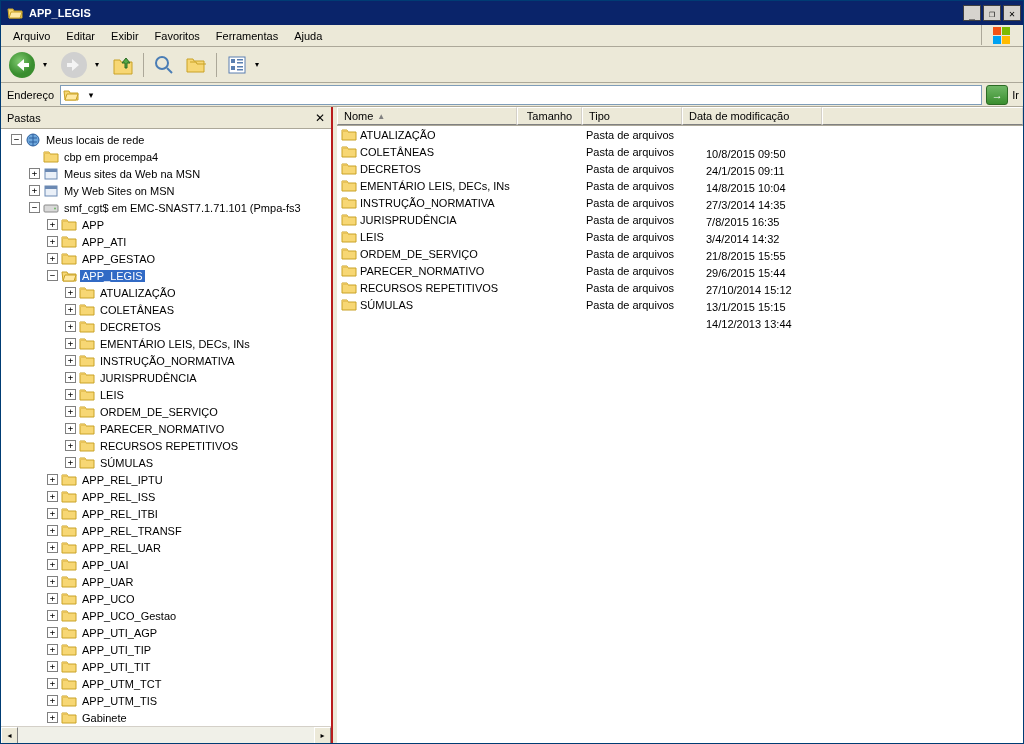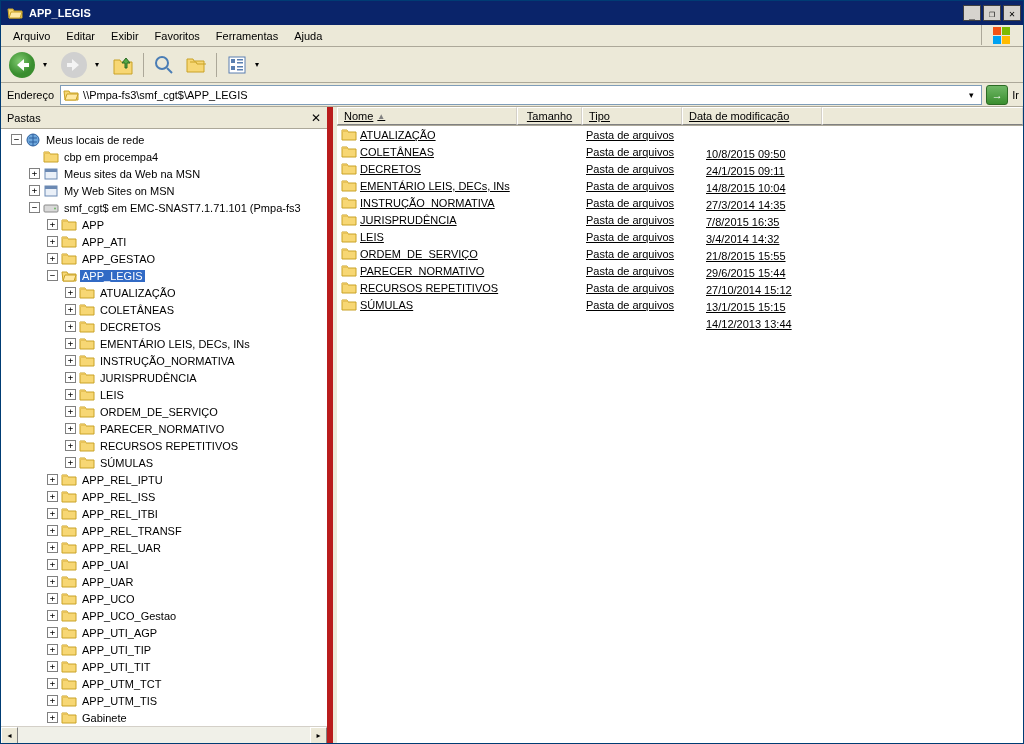--- a/index.html
+++ b/index.html
@@ -23,36 +23,36 @@
 
 .addrbar { height:24px; background:#ece9d8; border-bottom:1px solid #aca899; display:flex; align-items:center; padding:0 4px; gap:4px; }
 .addrbar .lbl { padding:0 2px; }
 .addrbar .addrbox { flex:1; height:20px; background:#fff; border:1px solid #7f9db9; display:flex; align-items:center; padding:0 2px; gap:4px; }
 .addrbar .addrbox svg{flex:none;}
 .addrbar input { flex:1; border:none; outline:none; font-size:11px; }
 .addrbar .dd2 { width:16px; text-align:center; font-size:9px; }
 .gobtn { width:22px; height:20px; background:linear-gradient(to bottom,#6fb765,#3a8e2f); border:1px solid #2c6b24; border-radius:3px; display:flex; align-items:center; justify-content:center; color:#fff; font-weight:bold; }
 
 .mainarea { display:flex; height:636px; }
-.leftpanel { width:332px; background:#fff; border-right:6px solid #b91c1c; display:flex; flex-direction:column; position:relative; }
+.leftpanel { width:332px; background:#fff; border-right:2px solid #b91c1c; display:flex; flex-direction:column; position:relative; }
 .panelhdr { height:22px; background:#ece9d8; border-bottom:1px solid #aca899; display:flex; align-items:center; padding:0 6px; font-weight:normal; }
 .panelhdr .close { margin-left:auto; font-family:Arial; font-size:12px; cursor:default; }
 .tree { flex:1; overflow:auto; padding:2px 0 2px 2px; background:#fff;}
 .tree-row { display:flex; align-items:center; height:17px; white-space:nowrap; }
 .tree-row .ind { display:inline-block; }
 .tree-row .exp { width:11px; height:11px; border:1px solid #808080; display:inline-flex; align-items:center; justify-content:center; font-size:9px; line-height:9px; font-family:monospace; color:#000; background:#fff; margin-right:3px; flex:none; }
 .tree-row .exp.none { border:none; background:none; color:transparent; }
 .tree-row .ico { width:16px; height:16px; margin-right:3px; flex:none; }
 .tree-row .lbl { padding:0 2px; }
 .tree-row .lbl.sel { background:#316ac5; color:#fff; }
 .hscroll { height:17px; background:#ece9d8; border-top:1px solid #d4d0c8; display:flex; }
 .hscroll .sbtn { width:17px; height:17px; background:#ece9d8; border:1px solid #fff; border-right-color:#808080; border-bottom-color:#808080; display:flex; align-items:center; justify-content:center; font-size:8px; }
 .hscroll .strack { flex:1; background:#f0f0e8; }
 .splitter { width:4px; background:#ece9d8; cursor:col-resize; }
-.rightpanel { flex:1; background:#fff; display:flex; flex-direction:column;text-decoration:underline; }
+.rightpanel { flex:1; background:#fff; display:flex; flex-direction:column; }
 .listhdr { height:19px; display:flex; background:#ece9d8; border-bottom:1px solid #aca899; }
 .listhdr .col { border-right:1px solid #d4d0c8; border-top:1px solid #fff; border-left:1px solid #fff; border-bottom:1px solid #808080; padding:2px 6px; display:flex; align-items:center; background:#ece9d8; overflow:hidden; }
 .listhdr .col .sort { margin-left:4px; font-size:8px; color:#808080; }
 .listbody { flex:1; overflow:auto; }
 .row { display:flex; height:17px; align-items:center; }
 .row .c-name { width:180px; display:flex; align-items:center; padding-left:4px; gap:3px; overflow:hidden; }
 .row .c-size { width:65px; text-align:right; padding-right:8px; }
 .row .c-type { width:120px; padding-left:4px; }
 .row .c-date { width:140px; padding-left:4px;margin-top:39px; }
 .row .ico { width:16px; height:16px; flex:none; }
@@ -196,21 +196,20 @@
     </div>
     <span class="dd">▾</span>
 </div>
 
 <div class="addrbar">
   <span class="lbl">Endereço</span>
   <div class="addrbox">
     <svg width="16" height="16">
         <use href="#i-fldO"></use>
       </svg>
-    <input value="\\Pmpa-fs3\smf_cgt$\APP_LEGIS" style="">
     <span class="dd2">▾</span>
   </div>
   <div class="gobtn">→</div>
   <span>Ir</span>
 </div>
 
 <div class="mainarea">
   <div class="leftpanel">
     <div class="panelhdr">
       <span>Pastas</span>

